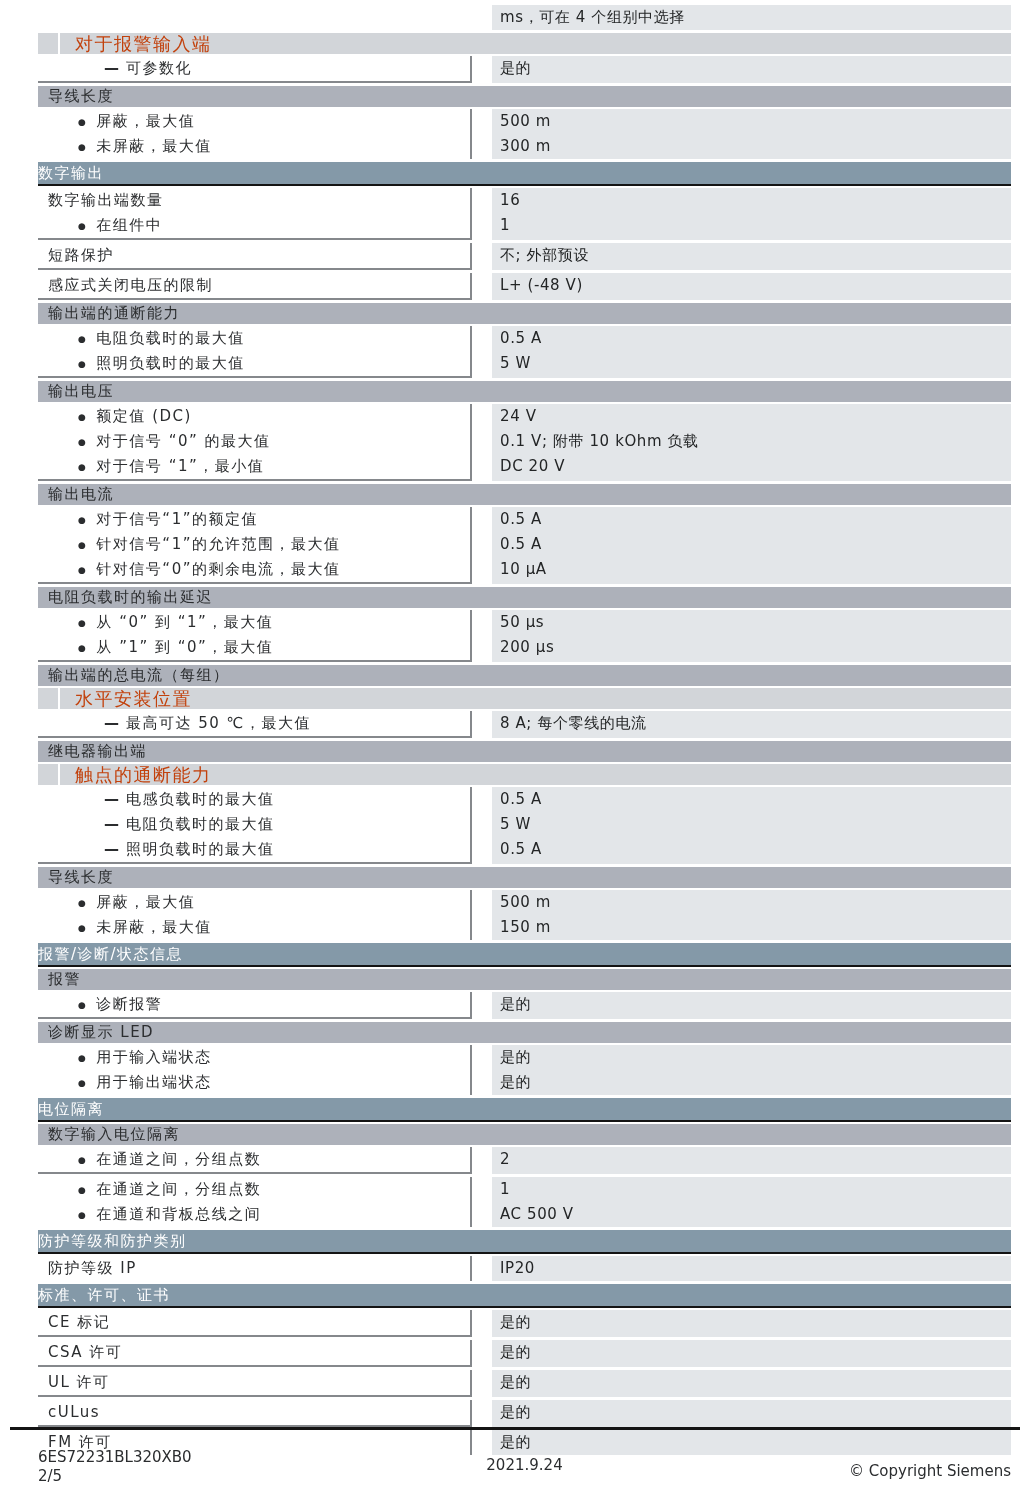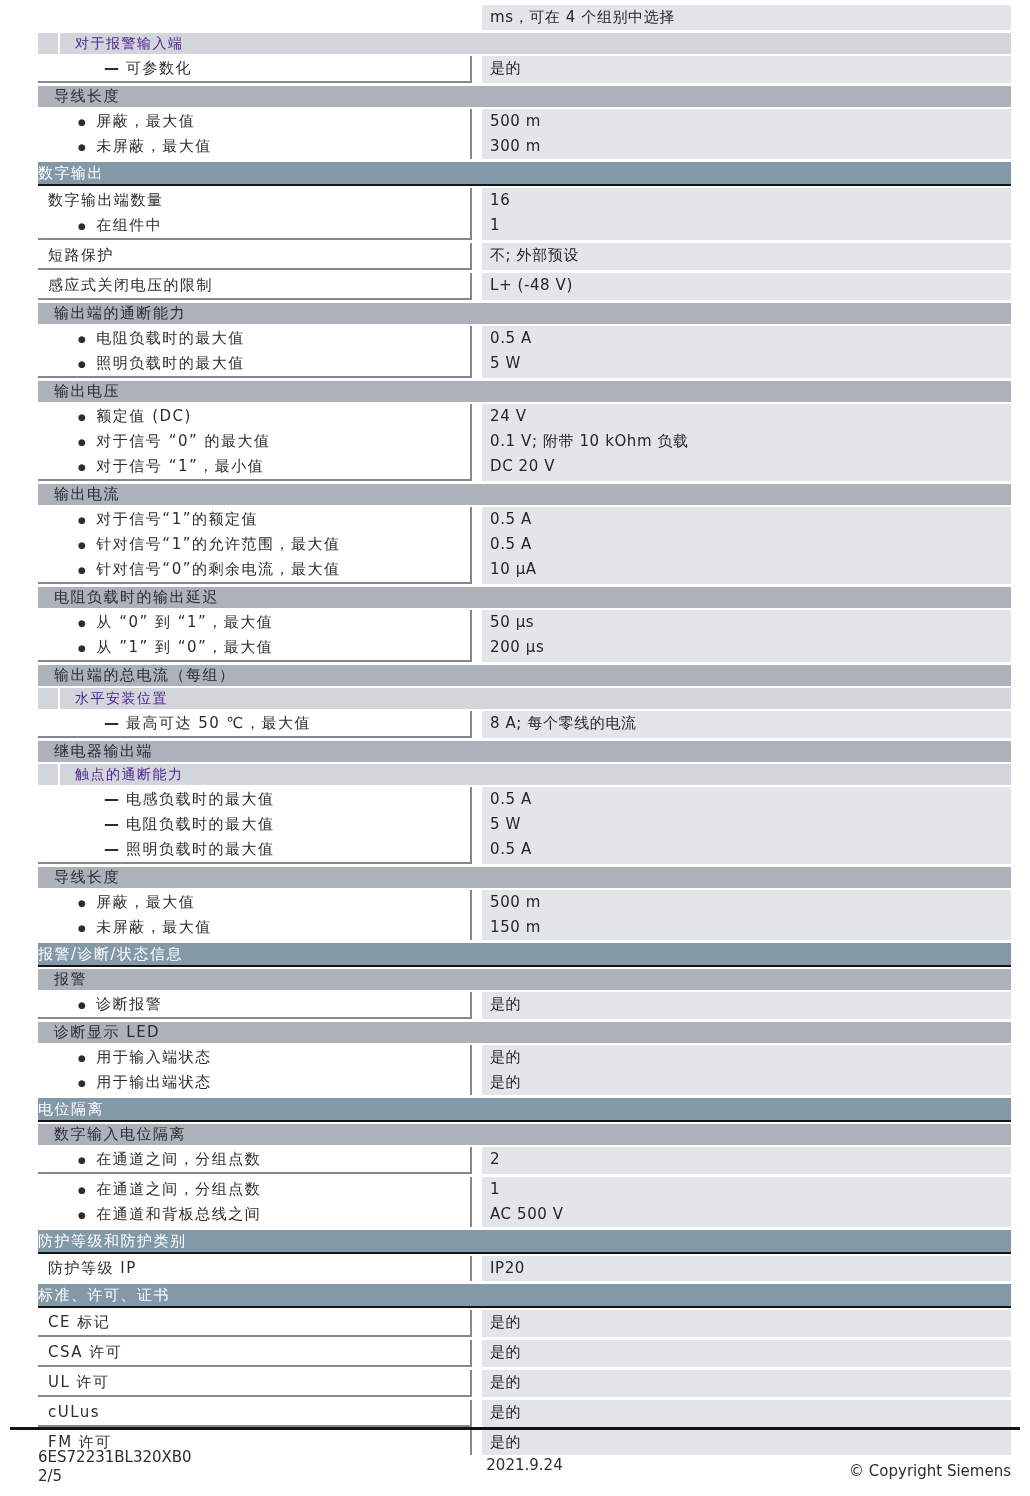--- a/index.html
+++ b/index.html
@@ -12,41 +12,41 @@
 
   
   .h1{
     height:22px;line-height:22px;background:var(--c-h1);color:#ffffff;
     font-size:15px;letter-spacing:1.5px;
     border-bottom:2px solid #141414;margin-top:2px;margin-bottom:2px;
   }
   
   .h2{
     height:21px;line-height:21px;background:var(--c-h2);color:#2b2d2f;
-    font-size:15px;letter-spacing:1.5px;padding-left:16px;margin:2px 0;
+    font-size:15px;letter-spacing:1.5px;padding-left:10px;margin:2px 0;
   }
   
   .h3{
-    height:21px;line-height:21px;background:var(--c-h3);color:#4c1d95;
-    font-size:14px;letter-spacing:1.5px;padding-left:37px;margin:2px 0;
+    height:21px;line-height:21px;background:var(--c-h3);color:#c2410c;
+    font-size:18px;letter-spacing:1.5px;padding-left:37px;margin:2px 0;
     position:relative;
   }
   .h3::before{
     content:"";position:absolute;left:20px;top:0;bottom:0;width:2px;background:#ffffff;
   }
 
   .group{display:flex;margin-bottom:3px;}
   .g-left{
     width:434px;box-sizing:border-box;
     border-right:2px solid var(--c-border);
     border-bottom:2px solid var(--c-border);
   }
   .group.nb .g-left{border-bottom:none;}
   .group.nodiv .g-left{border-right:none;}
-  .g-right{flex:1;margin-left:10px;background:var(--c-val);}
+  .g-right{flex:1;margin-left:20px;background:var(--c-val);}
 
   .lrow{height:25px;line-height:25px;font-size:15px;letter-spacing:1.5px;
         white-space:nowrap;overflow:hidden;}
   .lrow.plain{padding-left:10px;}
   .lrow.bullet{padding-left:40px;}
   .lrow.dash{padding-left:66px;}
   .bullet-glyph{font-size:9px;vertical-align:1px;margin-right:9px;}
   .dash-glyph{font-weight:bold;margin-right:7px;letter-spacing:0;}
   .vrow{height:25px;line-height:25px;font-size:15px;letter-spacing:0.6px;
         padding-left:8px;white-space:nowrap;overflow:hidden;color:#232526;}

